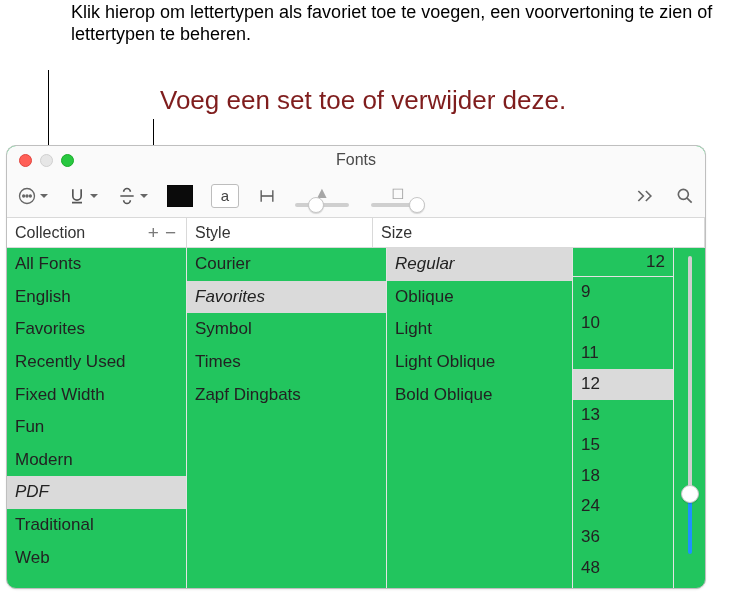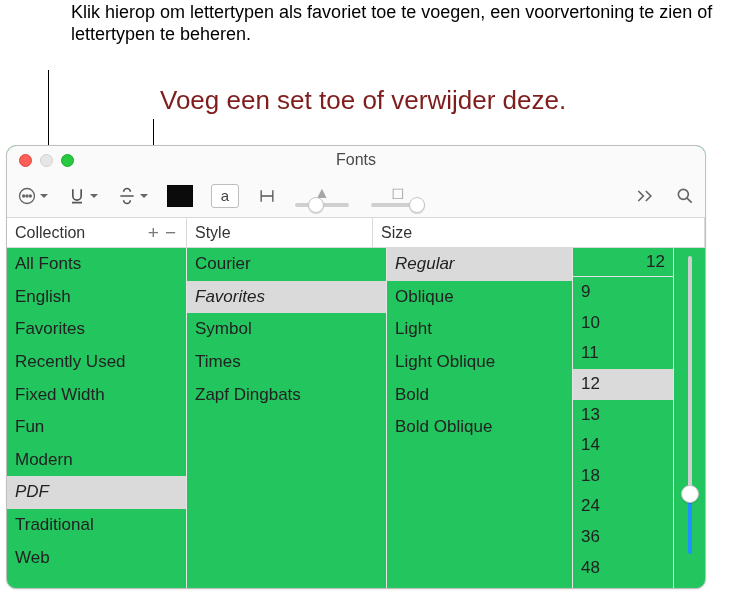--- a/index.html
+++ b/index.html
@@ -413,35 +413,34 @@
           <div class="row">Zapf Dingbats</div>
         </div>
     </div>
 
     <div class="list-col lc-style">
       <div class="scroll-inner" id="style-list">
           <div class="row selected">Regular</div>
           <div class="row">Oblique</div>
           <div class="row">Light</div>
           <div class="row">Light Oblique</div>
-          <div class="row">Bold</div>
           <div class="row">Bold Oblique</div>
         </div>
     </div>
 
     <div class="list-col lc-size">
       <div style="flex:1; display:flex; flex-direction:column; min-width:0;">
         <div class="size-input-row">12</div>
         <div class="size-list" id="size-list">
             <div class="size-row">9</div>
             <div class="size-row">10</div>
             <div class="size-row">11</div>
             <div class="size-row selected">12</div>
             <div class="size-row">13</div>
-            <div class="size-row">14</div>
+            <div class="size-row">15</div>
             <div class="size-row">18</div>
             <div class="size-row">24</div>
             <div class="size-row">36</div>
             <div class="size-row">48</div>
           </div>
       </div>
       <div class="size-slider-col">
         <div class="vtrack">
           <div class="vline vline-top"></div>
           <div class="vline vline-bot"></div>

